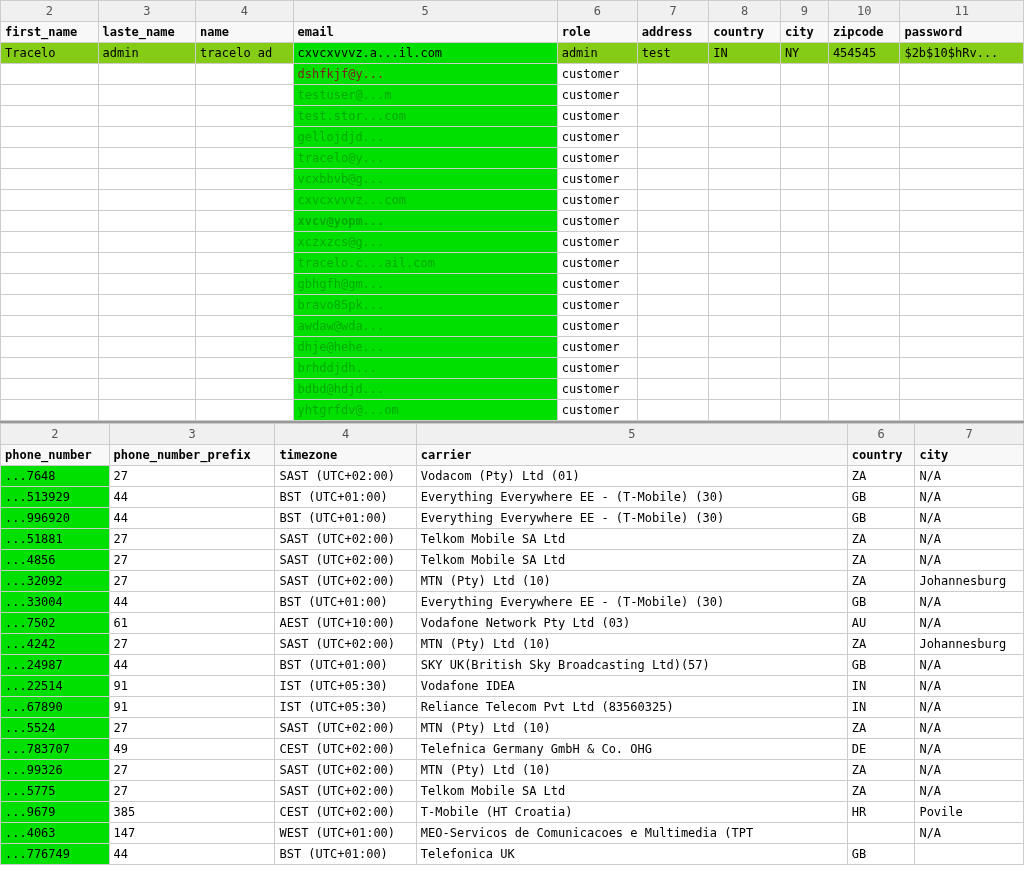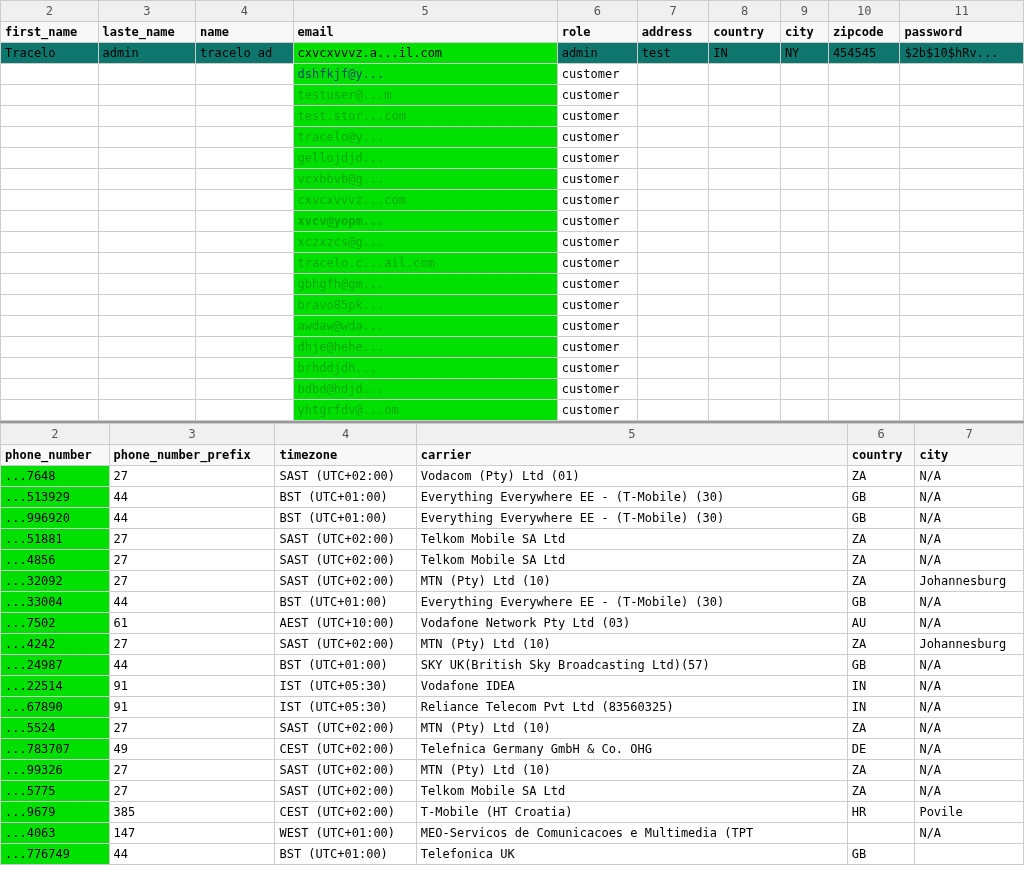--- a/index.html
+++ b/index.html
@@ -39,21 +39,21 @@
     }
     .header-row td {
       font-weight: bold;
       background: #f8f8f8;
     }
     .green-col {
       background: #00e000 !important;
       color: #000;
     }
     .green-row-highlight {
-      background: #0f766e;
+      background: #84cc16;
     }
     
     .bottom-table-wrapper {
       overflow-x: auto;
     }
     .green-side {
       background: #00e000 !important;
     }
   </style>
 </head>
@@ -99,21 +99,21 @@
             <td>test</td>
             <td>IN</td>
             <td>NY</td>
             <td>454545</td>
             <td>$2b$10$hRv...</td>
           </tr>
           <tr>
             <td></td>
             <td></td>
             <td></td>
-            <td class="green-col" style="color: #0c4a6e;">dshfkjf@y...</td>
+            <td class="green-col" style="color: #7f1d1d;">dshfkjf@y...</td>
             <td>customer</td>
             <td></td>
             <td></td>
             <td></td>
             <td></td>
             <td></td>
           </tr>
           <tr>
             <td></td>
             <td></td>
@@ -135,33 +135,33 @@
             <td></td>
             <td></td>
             <td></td>
             <td></td>
             <td></td>
           </tr>
           <tr>
             <td></td>
             <td></td>
             <td></td>
+            <td class="green-col" style="color: rgb(0, 170, 0);">gellojdjd...</td>
+            <td>customer</td>
+            <td></td>
+            <td></td>
+            <td></td>
+            <td></td>
+            <td></td>
+          </tr>
+          <tr>
+            <td></td>
+            <td></td>
+            <td></td>
             <td class="green-col" style="color: rgb(0, 170, 0);">tracelo@y...</td>
-            <td>customer</td>
-            <td></td>
-            <td></td>
-            <td></td>
-            <td></td>
-            <td></td>
-          </tr>
-          <tr>
-            <td></td>
-            <td></td>
-            <td></td>
-            <td class="green-col" style="color: rgb(0, 170, 0);">gellojdjd...</td>
             <td>customer</td>
             <td></td>
             <td></td>
             <td></td>
             <td></td>
             <td></td>
           </tr>
           <tr>
             <td></td>
             <td></td>

